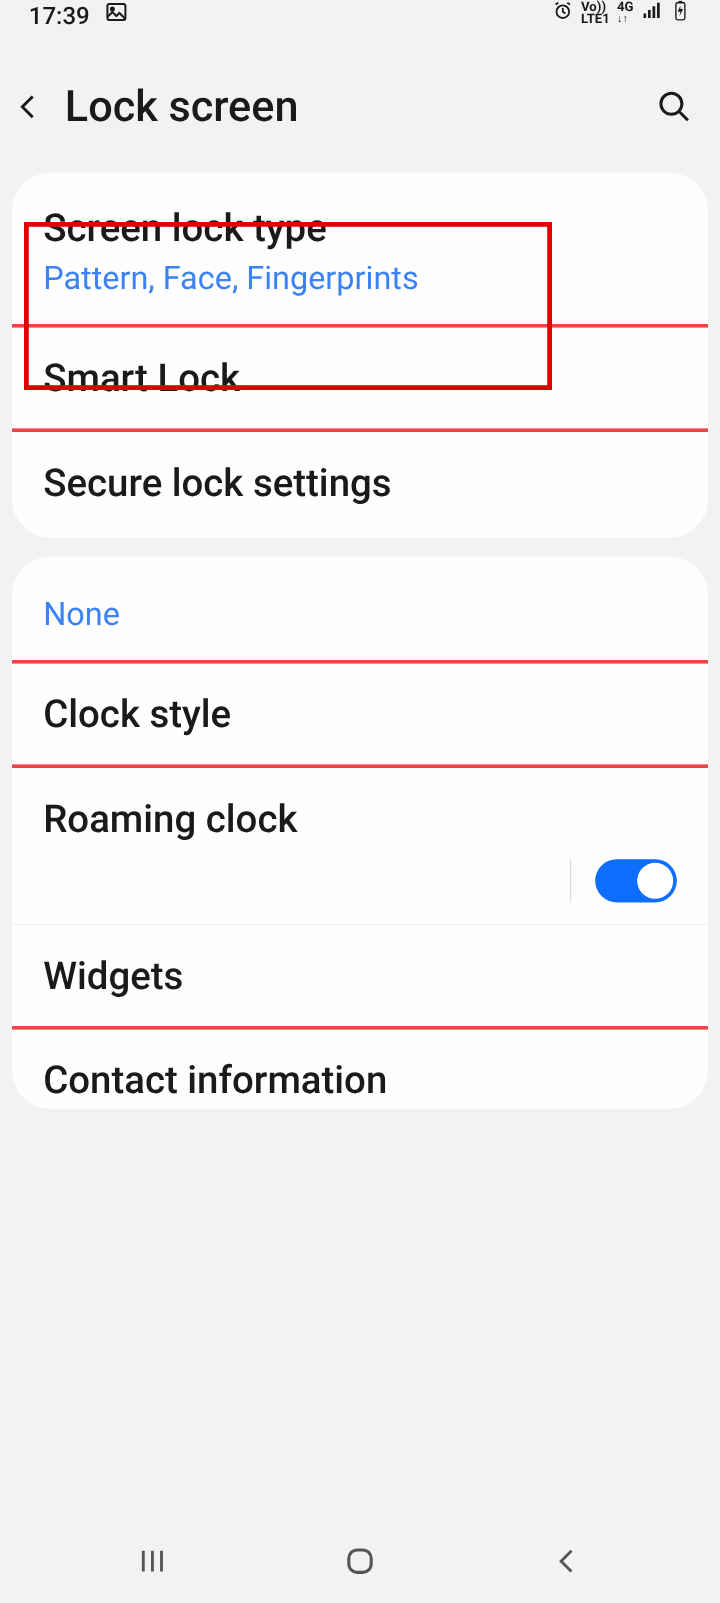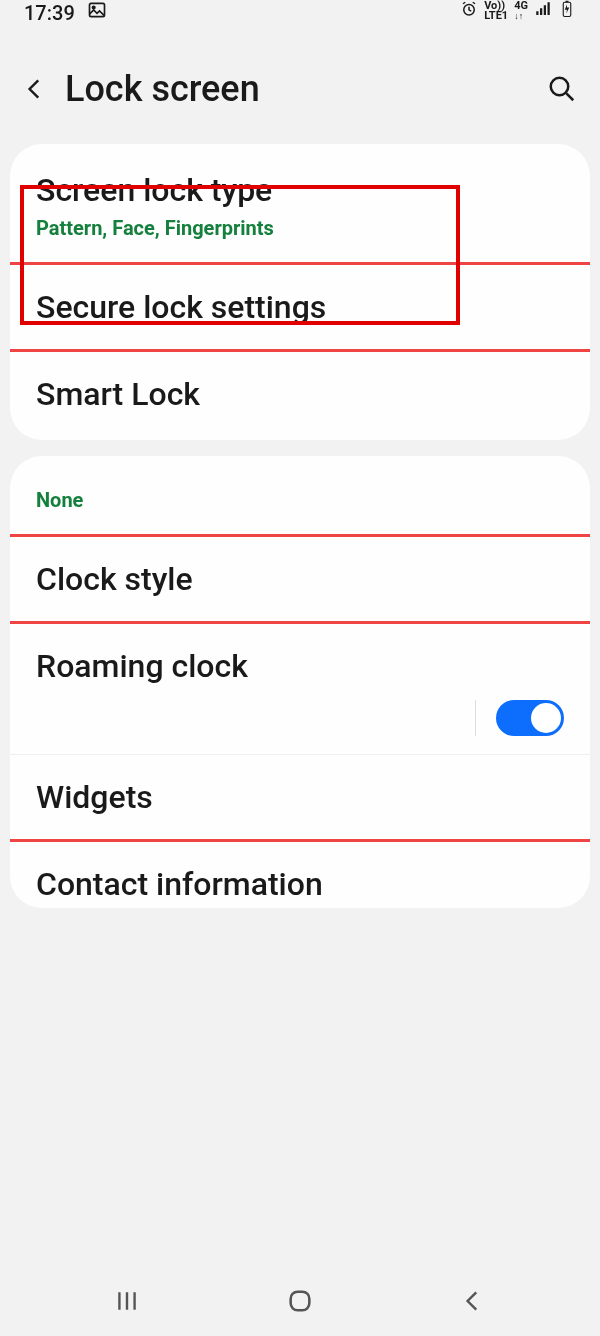--- a/index.html
+++ b/index.html
@@ -21,40 +21,40 @@
       font-size: 20px;
       font-weight: 500;
     }
     .status-left { display: flex; align-items: center; gap: 12px; }
     .status-right { display: flex; align-items: center; gap: 6px; font-size: 14px; }
     .status-right svg { width: 18px; height: 18px; }
     .net-label { font-size: 11px; line-height: 10px; font-weight: 700; text-align: left; }
     .header {
       display: flex;
       align-items: center;
-      padding: 18px 20px 28px 19px;
+      padding: 18px 20px 28px 8px;
       gap: 14px;
     }
     .back-btn { width: 32px; height: 32px; display: flex; align-items: center; justify-content: center; }
     .page-title { font-size: 36px; font-weight: 500; flex: 1; }
     .search-btn { width: 36px; height: 36px; display: flex; align-items: center; justify-content: center; }
     .card {
       background: #fefefe;
       border-radius: 32px;
       margin: 6px 10px 16px 10px;
       padding: 4px 0;
     }
     .setting-item {
       padding: 22px 26px;
       border-bottom: 3px solid #ef4444;
       position: relative;
     }
     .setting-item:last-child { border-bottom: none; }
     .item-title { font-size: 32px; font-weight: 500; color: #1a1a1a; line-height: 1.25; }
-    .item-subtitle { font-size: 20px; color: #15803d; margin-top: 6px; font-weight: 700; }
+    .item-subtitle { font-size: 27px; color: #3b82f6; margin-top: 6px; font-weight: 400; }
     .highlight-box {
       position: absolute;
       border: 4px solid #e00000;
       pointer-events: none;
       left: 20px;
       top: 185px;
       width: 440px;
       height: 140px;
     }
     .toggle-row {
@@ -158,24 +158,24 @@
       </svg>
   </div>
 </div>
 
 <div class="card">
   <div class="setting-item">
     <div class="item-title">Screen lock type</div>
     <div class="item-subtitle">Pattern, Face, Fingerprints</div>
   </div>
   <div class="setting-item">
+    <div class="item-title">Smart Lock</div>
+  </div>
+  <div class="setting-item">
     <div class="item-title">Secure lock settings</div>
-  </div>
-  <div class="setting-item">
-    <div class="item-title">Smart Lock</div>
   </div>
 </div>
 
 <div class="card">
   <div class="setting-item">
     <div class="item-subtitle">None</div>
   </div>
   <div class="setting-item">
     <div class="item-title">Clock style</div>
   </div>

